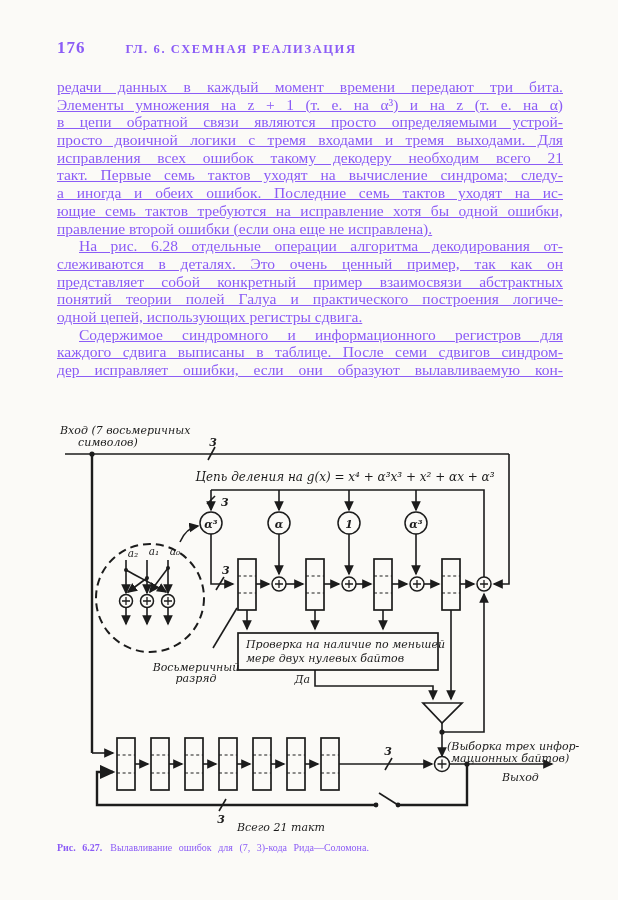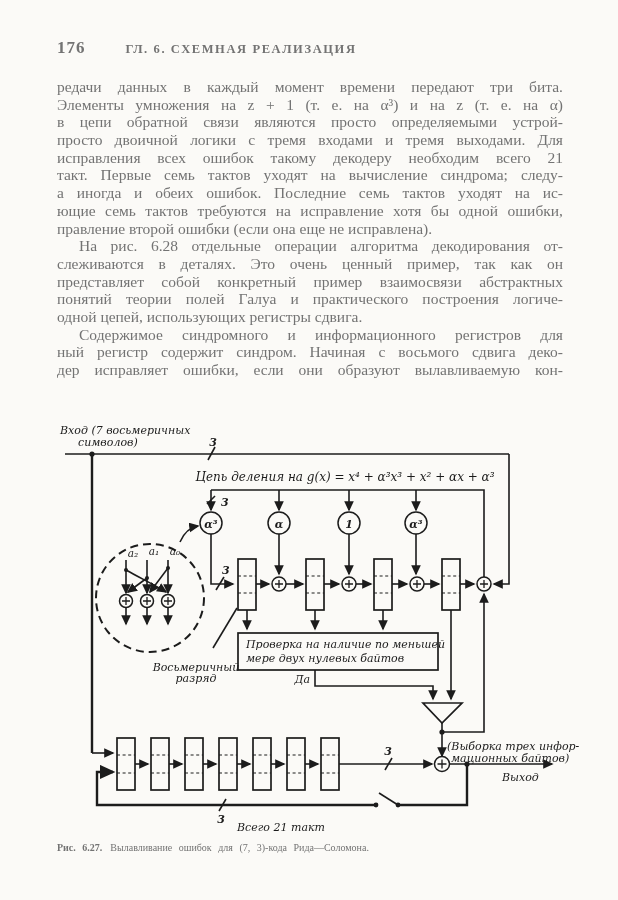--- a/index.html
+++ b/index.html
@@ -1,21 +1,21 @@
 <!DOCTYPE html>
 <html><head>
 <meta charset="utf-8">
 <style>
   html,body{margin:0;padding:0;background:#e8e8e6;}
-  .page{position:relative;width:618px;height:900px;background:#fbfaf7;color:#737373;overflow:hidden;
+  .page{position:relative;width:618px;height:900px;background:#fbfaf7;color:#8b5cf6;overflow:hidden;
         font-family:"Liberation Serif", serif;}
   .hdr{position:absolute;top:38px;left:57px;width:505px;display:flex;align-items:baseline;}
   .pagenum{font-size:17px;font-weight:bold;letter-spacing:1px;}
   .chapter{font-size:12.5px;font-weight:bold;letter-spacing:1.6px;margin-left:40px;}
-  .textblock{position:absolute;top:78px;left:57px;width:506px;}
+  .textblock{position:absolute;top:78px;left:57px;width:506px;text-decoration:underline;}
   .tl{font-size:15.5px;line-height:17.7px;height:17.7px;white-space:nowrap;
       text-align:justify;text-align-last:justify;}
   .tl.lastline{text-align-last:left;white-space:normal;}
   .tl.ind{text-indent:22px;}
   .fig{position:absolute;top:420px;left:0;}
   .fig text{font-family:"DejaVu Serif", serif;font-style:italic;fill:#1b1b1b;}
   .flab{font-size:11px;}
   .flab-sm{font-size:10.5px;}
   .ffml{font-size:12px;}
   .fmult{font-size:11px;font-weight:bold;}
@@ -50,21 +50,21 @@
     <div class="tl">такт. Первые семь тактов уходят на вычисление синдрома; следу-</div>
     <div class="tl">а иногда и обеих ошибок. Последние семь тактов уходят на ис-</div>
     <div class="tl">ющие семь тактов требуются на исправление хотя бы одной ошибки,</div>
     <div class="tl lastline">правление второй ошибки (если она еще не исправлена).</div>
     <div class="tl ind">На рис. 6.28 отдельные операции алгоритма декодирования от-</div>
     <div class="tl">слеживаются в деталях. Это очень ценный пример, так как он</div>
     <div class="tl">представляет собой конкретный пример взаимосвязи абстрактных</div>
     <div class="tl">понятий теории полей Галуа и практического построения логиче-</div>
     <div class="tl lastline">одной цепей, использующих регистры сдвига.</div>
     <div class="tl ind">Содержимое синдромного и информационного регистров для</div>
-    <div class="tl">ный регистр содержит синдром. Начиная с восьмого сдвига деко-</div>
+    <div class="tl">каждого сдвига выписаны в таблице. После семи сдвигов синдром-</div>
     <div class="tl">дер исправляет ошибки, если они образуют вылавливаемую кон-</div>
   </div>
 
   <svg class="fig" width="618" height="418" viewBox="0 0 618 418">
     <defs>
       <marker id="ah" markerWidth="7" markerHeight="7" refX="5.5" refY="3" orient="auto">
         <path d="M0,0 L6.5,3 L0,6 Z" fill="#1c1c1c"></path>
       </marker>
     </defs>
 

